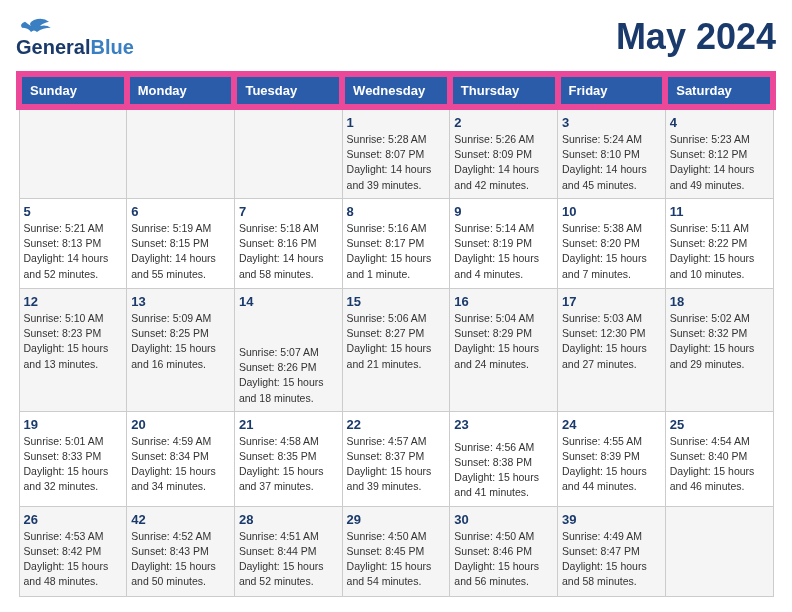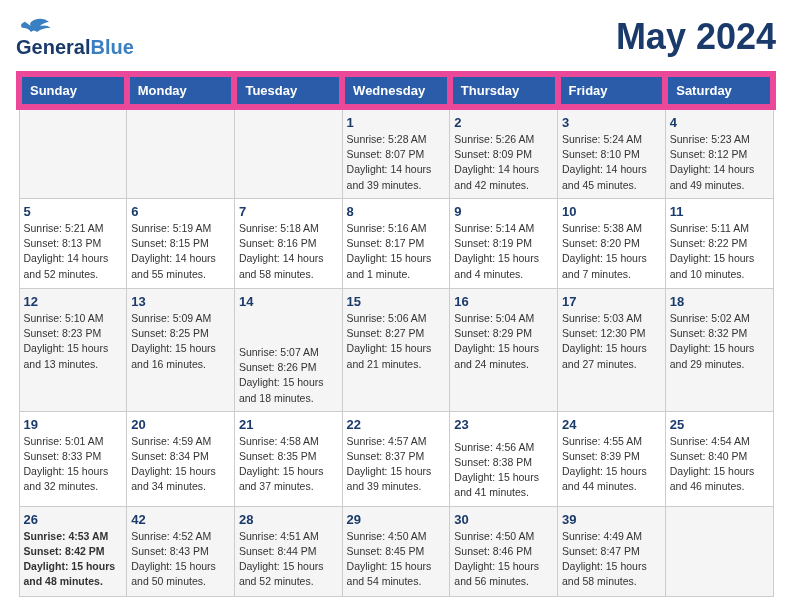--- a/index.html
+++ b/index.html
@@ -293,21 +293,21 @@
           <div class="day-number">25</div>
           <div class="day-info" style="white-space: pre-line;">Sunrise: 4:54 AM
 Sunset: 8:40 PM
 Daylight: 15 hours
 and 46 minutes.</div>
         </td>
       </tr>
       <tr>
         <td>
           <div class="day-number">26</div>
-          <div class="day-info" style="white-space: pre-line; font-weight: bold;">Sunrise: 4:53 AM
+          <div class="day-info" style="white-space: pre-line;">Sunrise: 4:53 AM
 Sunset: 8:42 PM
 Daylight: 15 hours
 and 48 minutes.</div>
         </td>
         <td>
           <div class="day-number">42</div>
           <div class="day-info" style="white-space: pre-line;">Sunrise: 4:52 AM
 Sunset: 8:43 PM
 Daylight: 15 hours
 and 50 minutes.</div>

